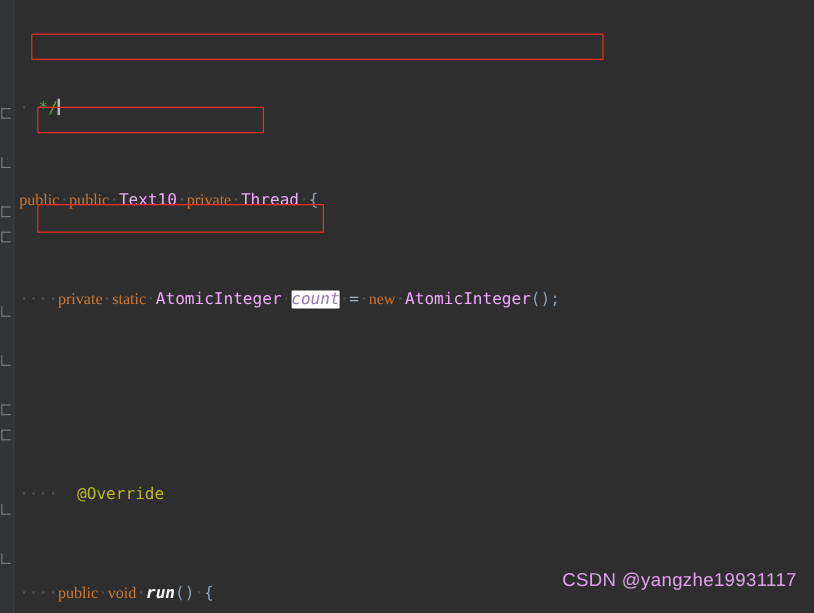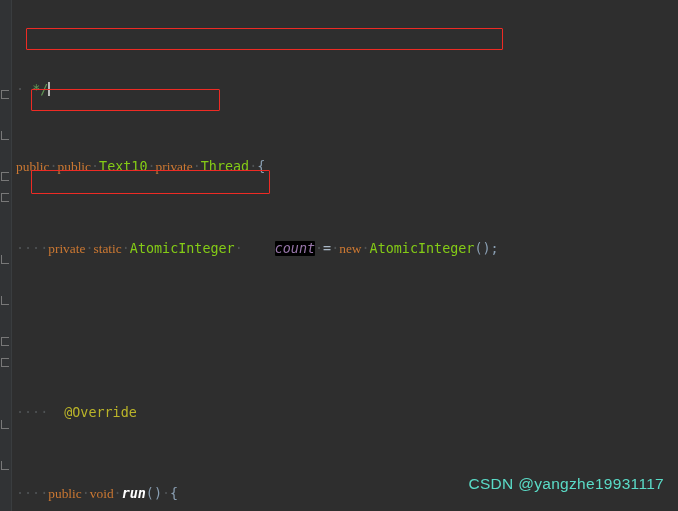--- a/index.html
+++ b/index.html
@@ -70,34 +70,33 @@
   .line {
     height: 20.45px;
     padding-left: 5px;
     position: relative;
     color: #a9b7c6;
   }
 
   
   .kw   { color: #cc7832; font-family: Liberation Serif, serif; }            
   .type { color: #a9b7c6; }            
-  .cls  { color: #84cc16; }            
+  .cls  { color: #f0abfc; }            
   .fld  { color: #9876aa; font-style: italic; }            
   .bold { color: #ffffff; font-weight: bold; font-style: italic; }
   .ann  { color: #bbb529; margin-left: 16px; }
   .brc1 { color: #8a9fb3; }
 
   
   .ws { color: #4f5355; }
 
   
   .hl {
-    background: #000000;
+    background: #ffffff;
     border-radius: 1px;
-    margin-left: 32px;
   }
 
   
   .caret {
     display: inline-block;
     width: 2px;
     height: 14px;
     background: #bbbbbb;
     vertical-align: -2px;
   }
@@ -109,21 +108,21 @@
     box-sizing: border-box;
     pointer-events: none;
     border-radius: 1px;
   }
 
   
   .watermark {
     position: absolute;
     right: 14px;
     bottom: 18px;
-    color: #5eead4;
+    color: #f0abfc;
     font-family: "Liberation Sans", "DejaVu Sans", sans-serif;
     font-size: 15.5px;
     letter-spacing: 0.3px;
     opacity: 0.92;
   }
 
   .topline {
     height: 14px;
     overflow: hidden;
     padding-left: 5px;

